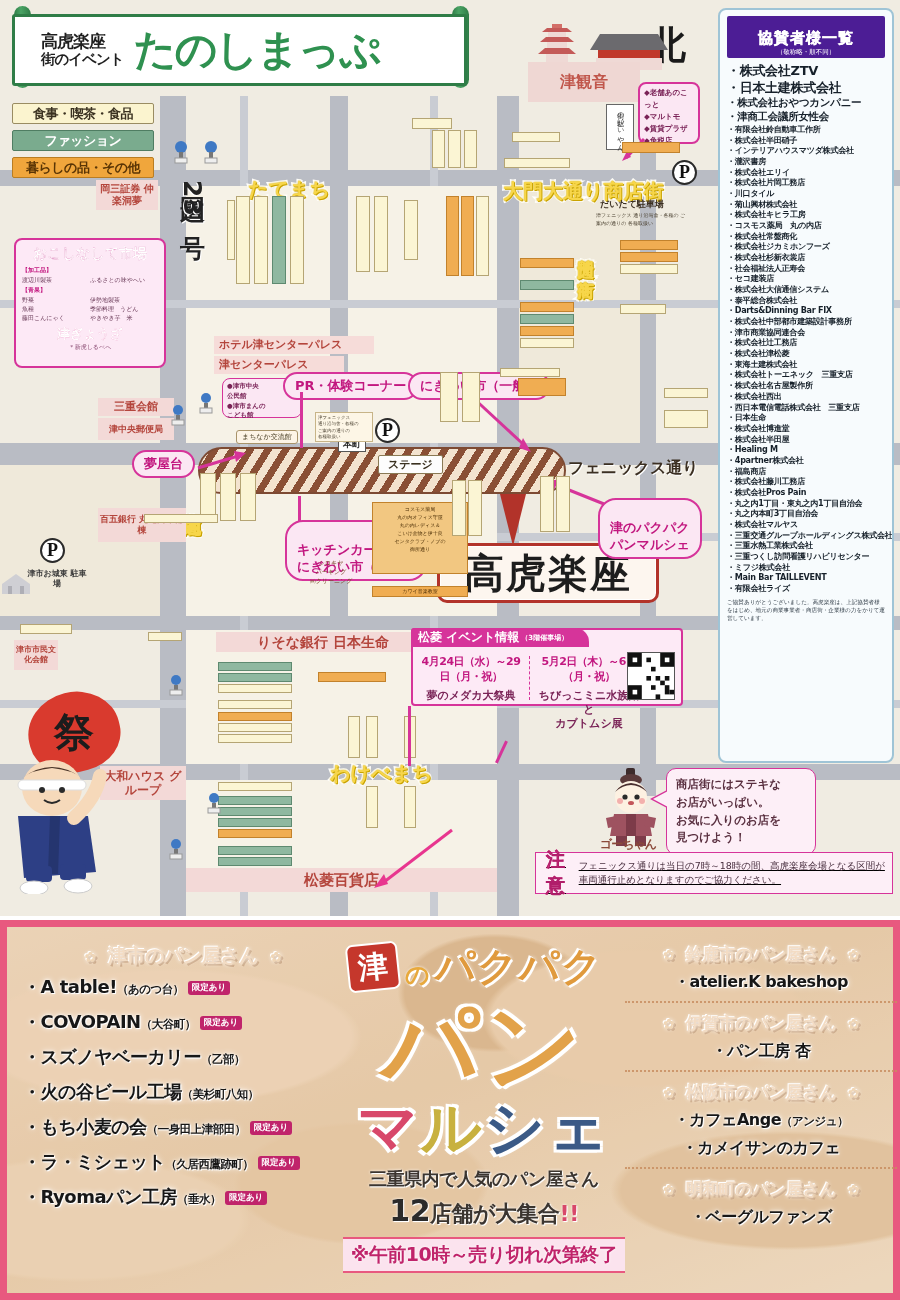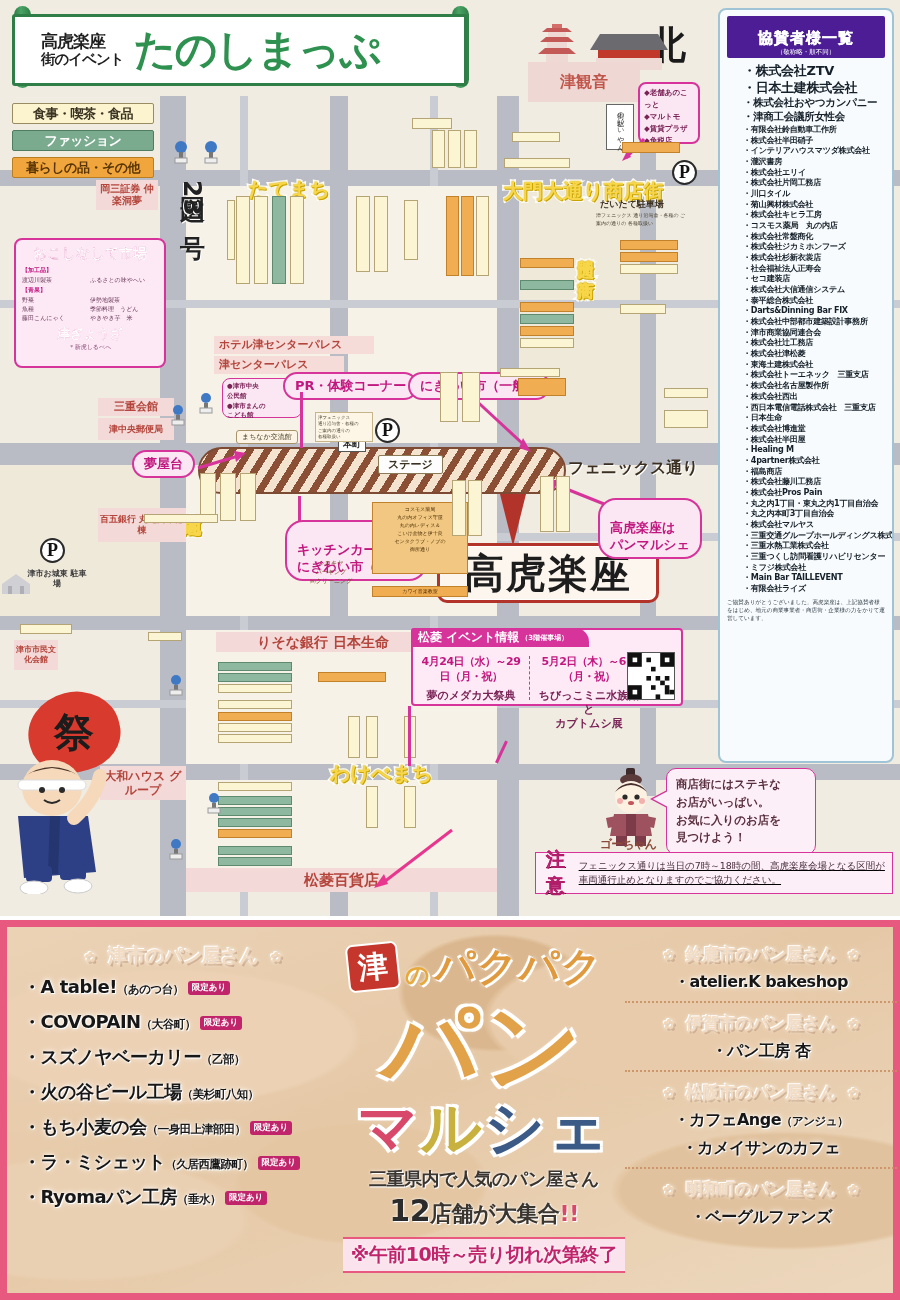--- a/index.html
+++ b/index.html
@@ -332,21 +332,21 @@
     background: #4c1d95; color: #fff;
     text-align: center; font-size: 15px; font-weight: bold;
     padding: 13px 0 1px; border-radius: 2px;
     letter-spacing: 1px;
     -webkit-text-stroke: 0.4px #fff;
   }
   #sponsor-head .sub {
     display:block; font-size: 6.5px; font-weight: normal;
     letter-spacing: 0; -webkit-text-stroke: 0;
   }
-  #sponsor-list { margin: 4px 16px 0; padding: 0; list-style: none; }
+  #sponsor-list { margin: 4px 0 0; padding: 0; list-style: none; }
   #sponsor-list li {
     color: #16202a; line-height: 1.32;
     white-space: nowrap; letter-spacing: -0.3px;
   }
   #sponsor-list li.t1 { font-size: 13px; font-weight: bold; }
   #sponsor-list li.t2 { font-size: 10.5px; font-weight: bold; }
   #sponsor-list li.t3 { font-size: 8.1px; font-weight: bold; }
   #sponsor-foot {
     margin-top: 4px; font-size: 5.6px; color: #2b3742;
     line-height: 1.5;
@@ -664,21 +664,21 @@
 
     <div class="callout" style="left:132px;top:450px;">
       <span>夢屋台</span>
     </div>
     <svg style="position:absolute;left:196px;top:448px;" width="52" height="28">
       <line x1="2" y1="20" x2="42" y2="8" stroke="#d6349a" stroke-width="3"></line>
       <polygon points="50,5 38,3 40,14" fill="#d6349a"></polygon>
     </svg>
 
     <div class="callout" style="left:598px;top:498px;white-space:pre-line;">
-      <span>高虎楽座は
+      <span>津のパクパク
 パンマルシェ</span>
     </div>
     <svg style="position:absolute;left:540px;top:476px;" width="68" height="34">
       <line x1="64" y1="28" x2="14" y2="8" stroke="#d6349a" stroke-width="3"></line>
       <polygon points="4,4 14,14 18,4" fill="#d6349a"></polygon>
     </svg>
 
     <div class="shop s-food s-vert" style="left:236px;top:196px;width:14px;height:88px;"></div>
     <div class="shop s-food s-vert" style="left:254px;top:196px;width:14px;height:88px;"></div>
     <div class="shop s-fashion s-vert" style="left:272px;top:196px;width:14px;height:88px;"></div>

